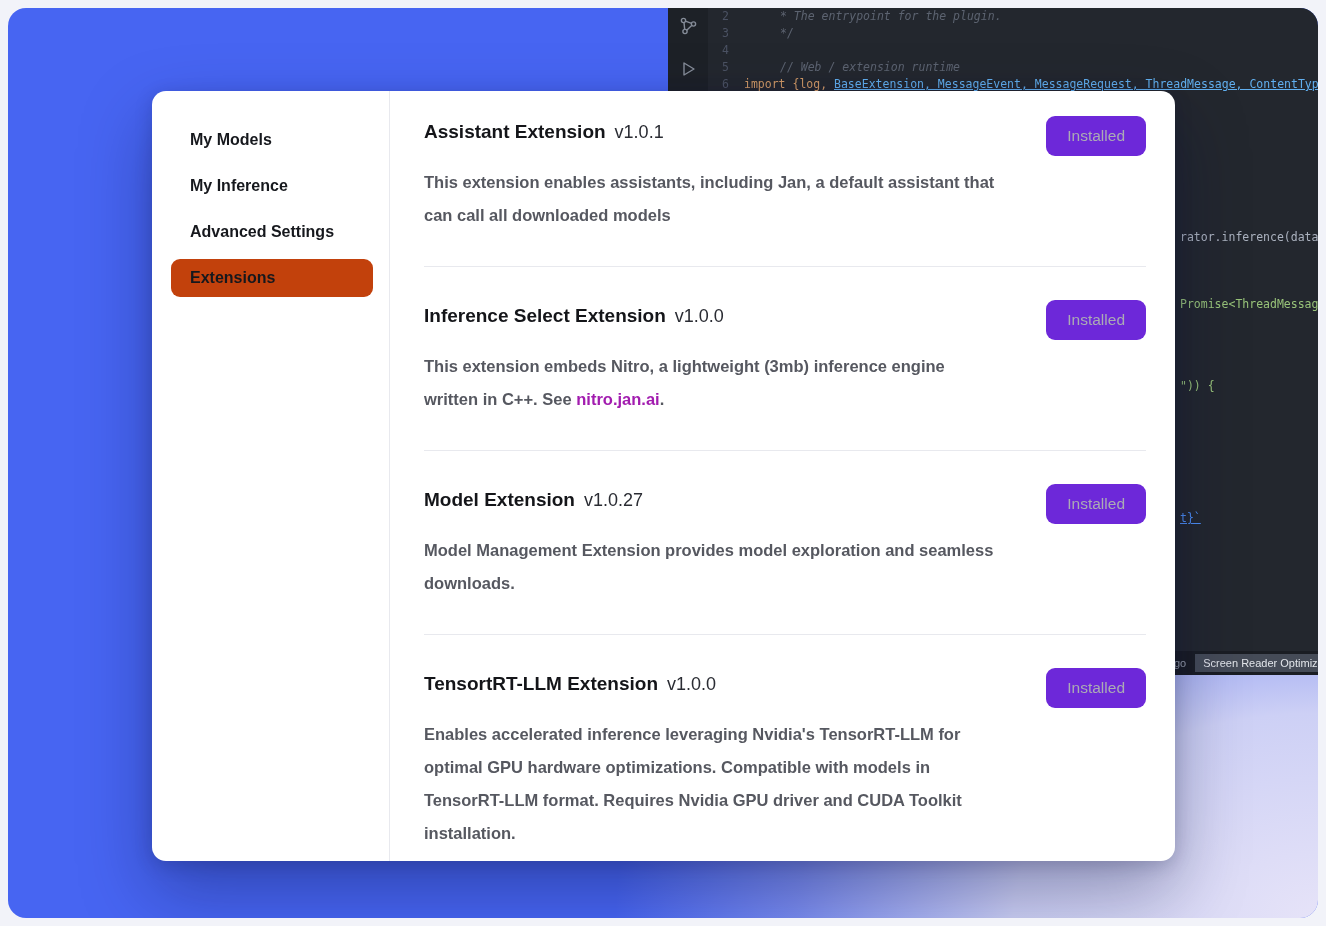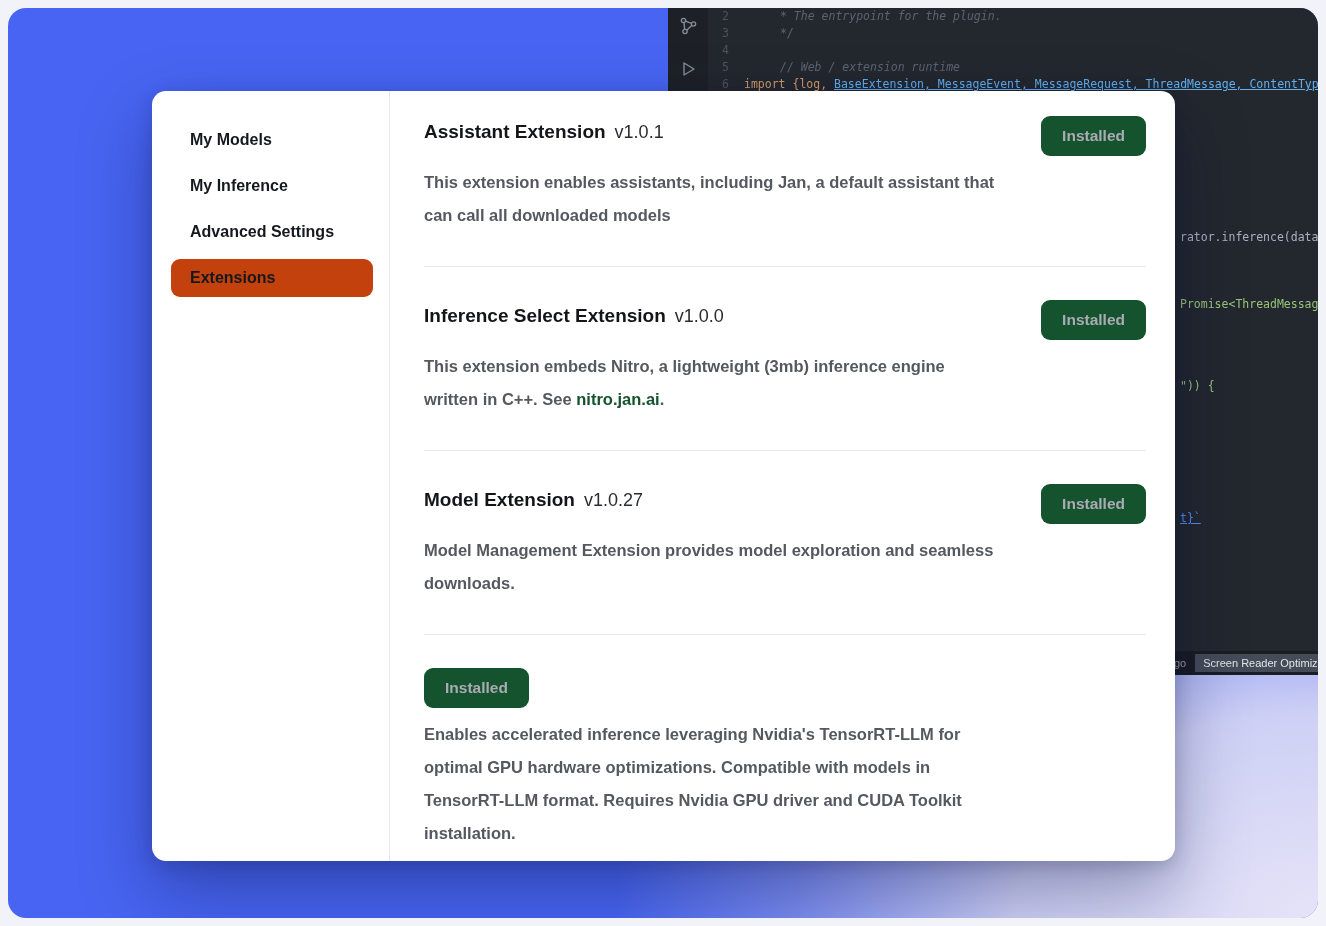--- a/index.html
+++ b/index.html
@@ -75,26 +75,26 @@
   .ext-row { border-bottom:1px solid #e8e9ee; padding:36px 0 34px; }
   .ext-row.first { padding-top:2px; }
   .ext-row.last  { border-bottom:none;margin-left:24px; }
   .row-head { display:flex; justify-content:space-between; align-items:flex-start; }
   .ext-title { margin:0; font-size:19px; line-height:26px; font-weight:700; color:#141519; }
   .ext-version { font-size:18px; font-weight:500; color:#2a2c33; margin-left:9px; }
   .ext-desc {
     margin:10px 0 0; max-width:578px;
     font-size:16.5px; line-height:33px; color:#565860;font-weight:bold;
   }
-  .link { color:#14532d; cursor:pointer;text-align:right; }
+  .link { color:#a21caf; cursor:pointer;text-align:right; }
   .btn {
     border:none; border-radius:9px; font-family:inherit; cursor:pointer;
     flex:none; margin-top:-3px;
   }
-  .btn-installed { background:#14532d; color:#ababb4; font-size:15.5px; font-weight:700; padding:11px 21px; }
+  .btn-installed { background:#6d28d9; color:#ababb4; font-size:15.5px; font-weight:400; padding:11px 21px; }
   .btn-select    { background:#fde047; color:#3a6cf1; font-size:15.5px; font-weight:700; padding:23px 27px;text-decoration:underline; }
 </style>
 </head>
 <body>
 
 <div class="window">
   <div class="window-glow"></div>
 
   <div class="code-panel">
     <div class="activity-bar">
@@ -177,20 +177,21 @@
       <div class="ext-row">
         <div class="row-head">
           <h3 class="ext-title"><span>Model Extension</span><span class="ext-version">v1.0.27</span></h3>
           <button class="btn btn-installed">Installed</button>
         </div>
         <p class="ext-desc">Model Management Extension provides model exploration and seamless downloads.</p>
       </div>
 
       <div class="ext-row">
         <div class="row-head">
+          <h3 class="ext-title"><span>TensortRT-LLM Extension</span><span class="ext-version">v1.0.0</span></h3>
           <button class="btn btn-installed">Installed</button>
         </div>
         <p class="ext-desc">Enables accelerated inference leveraging Nvidia's TensorRT-LLM for optimal GPU hardware optimizations. Compatible with models in TensorRT-LLM format. Requires Nvidia GPU driver and CUDA Toolkit installation.</p>
       </div>
 
       <div class="ext-row last">
         <div class="row-head">
           <h3 class="ext-title">Manual Installation</h3>
           <button class="btn btn-select">Select</button>
         </div>

